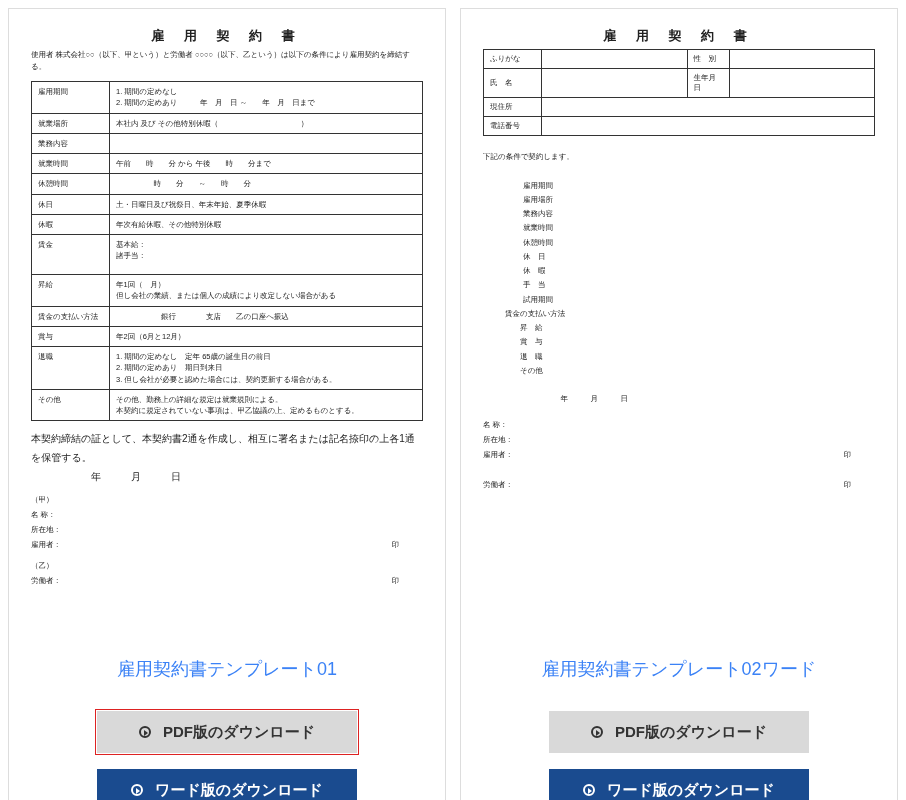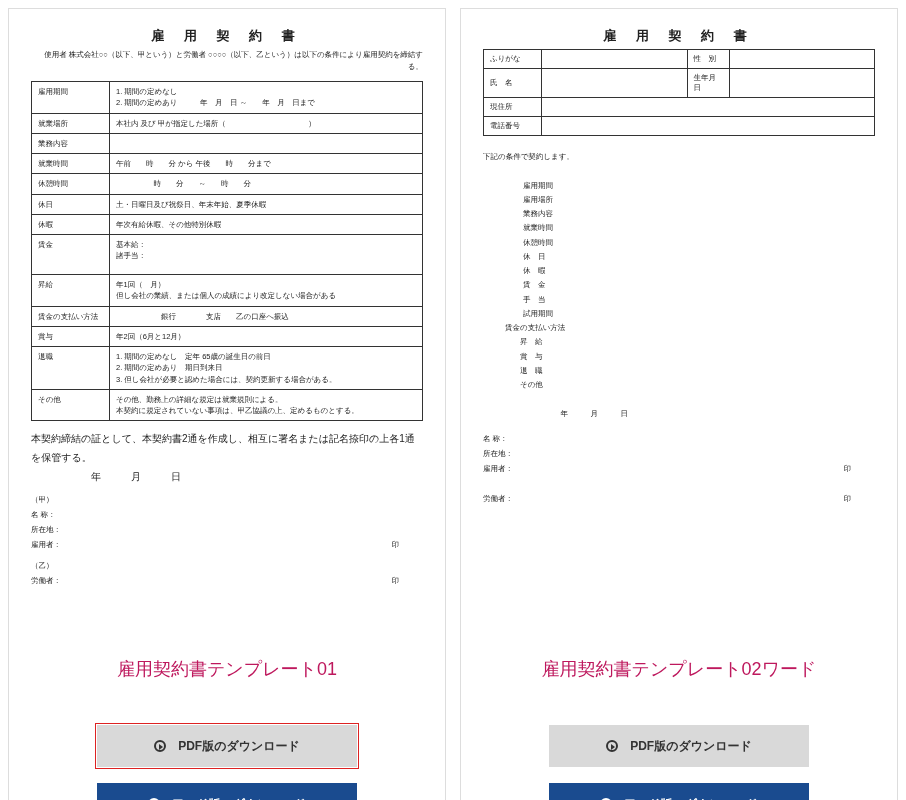--- a/index.html
+++ b/index.html
@@ -32,21 +32,20 @@
     text-align: center;
     font-weight: bold;
     font-size: 13px;
     letter-spacing: 8px;
     margin-bottom: 4px;
   }
   .intro {
     font-size: 7.5px;
     line-height: 1.6;
     margin-bottom: 8px;
-    text-align: right;
   }
   table.form {
     width: 100%;
     border-collapse: collapse;
     font-size: 7.5px;
   }
   table.form td {
     border: 1px solid #333;
     padding: 4px 6px;
     vertical-align: top;
@@ -91,31 +90,31 @@
   .terms .indent { margin-left: 40px; }
   .terms .indent2 { margin-left: 37px; }
 
   
   .lower {
     text-align: center;
     padding: 48px 10px 28px;
   }
   .tpl-label {
     font-size: 18px;
-    color: #be185d;
-    margin-bottom: 44px;
+    color: #3b82f6;
+    margin-bottom: 30px;
   }
   .btn {
     display: inline-flex;
     align-items: center;
     justify-content: center;
     gap: 12px;
     width: 260px;
     height: 42px;
-    font-size: 12px;
+    font-size: 15px;
     font-weight: bold;
     text-decoration: none;
     cursor: pointer;
     margin-bottom: 16px;
     border: none;
   }
   .btn.pdf {
     background: #d9d9d9;
     color: #333;
   }
@@ -155,21 +154,21 @@
       <div class="intro">使用者 株式会社○○（以下、甲という）と労働者 ○○○○（以下、乙という）は以下の条件により雇用契約を締結する。</div>
       <table class="form">
         <tbody>
             <tr>
               <td class="label">雇用期間</td>
               <td style="white-space:pre-line">1. 期間の定めなし
 2. 期間の定めあり　　　年　月　日 ～　　年　月　日まで</td>
             </tr>
         <tr>
               <td class="label">就業場所</td>
-              <td>本社内 及び 甲が指定した場所（　　　　　　　　　　　）</td>
+              <td>本社内 及び その他特別休暇（　　　　　　　　　　　）</td>
             </tr>
         <tr>
               <td class="label">業務内容</td>
               <td></td>
             </tr>
         <tr>
               <td class="label">就業時間</td>
               <td>午前　　時　　分 から 午後　　時　　分まで</td>
             </tr>
         <tr>
@@ -271,21 +270,20 @@
       <div class="terms">
         <div>下記の条件で契約します。</div>
         <br>
         <div class="indent">雇用期間</div>
         <div class="indent">雇用場所</div>
         <div class="indent">業務内容</div>
         <div class="indent">就業時間</div>
         <div class="indent">休憩時間</div>
         <div class="indent">休　日</div>
         <div class="indent">休　暇</div>
-        <div class="indent">賃　金</div>
         <div class="indent">手　当</div>
         <div class="indent">試用期間</div>
         <div style="margin-left:22px">賃金の支払い方法</div>
         <div class="indent2">昇　給</div>
         <div class="indent2">賞　与</div>
         <div class="indent2">退　職</div>
         <div class="indent2">その他</div>
         <br>
         <div class="indent">　　　　　年　　　月　　　日</div>
       </div>

